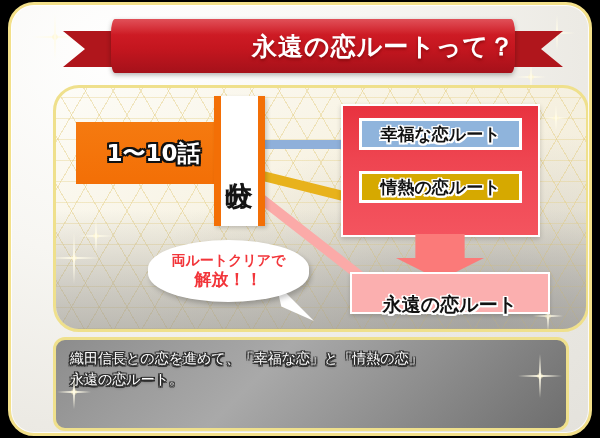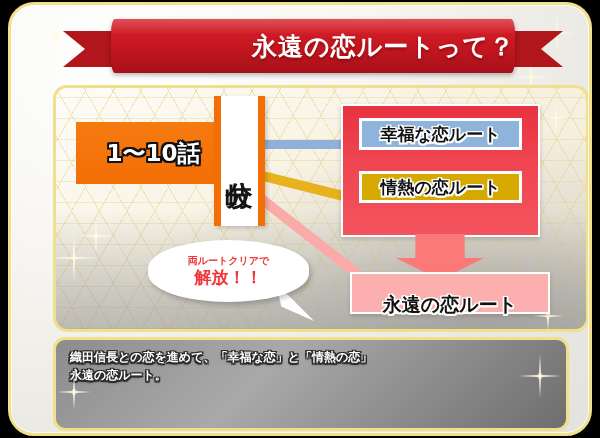--- a/index.html
+++ b/index.html
@@ -33,21 +33,21 @@
     border-radius:4px/14px;
     box-shadow:0 2px 5px rgba(0,0,0,.30);
     display:flex;align-items:center;justify-content:flex-end;}
   .ribbon-main::before{content:"";position:absolute;left:0;right:0;top:0;height:16px;
     background:linear-gradient(180deg,rgba(255,255,255,.22),rgba(255,255,255,0));border-radius:4px 4px 0 0;}
   .ribbon-title{position:relative;color:#fff;font-size:25px;font-weight:bold;letter-spacing:1px;
     text-shadow:0 2px 3px rgba(100,0,0,.55);white-space:nowrap;}
 
   
   .panel{position:absolute;left:42px;top:80px;width:536px;height:247px;
-    border-radius:14px;border:3px solid #efe08c;box-sizing:border-box;overflow:hidden;
+    border-radius:26px;border:3px solid #efe08c;box-sizing:border-box;overflow:hidden;
     background:
       radial-gradient(ellipse at 82% 95%, rgba(150,150,150,.55) 0%, rgba(170,170,170,.25) 30%, rgba(255,255,255,0) 58%),
       linear-gradient(150deg,#fdfcf7 0%,#f7f2e2 45%,#efe9d8 100%);}
   .asanoha{position:absolute;inset:0;opacity:.85;
     background-image:
       repeating-linear-gradient(60deg, rgba(228,205,130,.55) 0 1px, rgba(228,205,130,0) 1px 24px),
       repeating-linear-gradient(-60deg, rgba(228,205,130,.55) 0 1px, rgba(228,205,130,0) 1px 24px),
       repeating-linear-gradient(0deg, rgba(228,205,130,.45) 0 1px, rgba(228,205,130,0) 1px 21px);}
   .panel-shade{position:absolute;left:0;right:0;bottom:0;height:120px;
     background:linear-gradient(180deg,rgba(150,150,150,0) 0%,rgba(150,150,150,.45) 70%,rgba(140,140,140,.55) 100%);}
@@ -99,29 +99,29 @@
                 -1.5px -1.5px #fff,1.5px -1.5px #fff,-1.5px 1.5px #fff,1.5px 1.5px #fff;margin-top:24px;}
 
   
   .balloon{position:absolute;left:92px;top:152px;width:161px;height:62px;
     background:#fff;border-radius:50%/46%;
     display:flex;flex-direction:column;align-items:center;justify-content:center;
     box-shadow:2px 3px 5px rgba(0,0,0,.22);}
   .balloon-tail{position:absolute;left:220px;top:195px;width:38px;height:38px;background:#fff;
     clip-path:polygon(0 0,100% 100%,14% 62%);
     filter:drop-shadow(1px 2px 2px rgba(0,0,0,.2));}
-  .balloon-l1{color:#f2353a;font-size:10px;font-weight:bold;line-height:1.2;white-space:nowrap;}
+  .balloon-l1{color:#f2353a;font-size:14px;font-weight:bold;line-height:1.2;white-space:nowrap;}
   .balloon-l2{color:#f2353a;font-size:17px;font-weight:bold;line-height:1.2;white-space:nowrap;}
 
   
   .desc{position:absolute;left:42px;top:332px;width:516px;height:94px;
     border-radius:12px;border:3px solid #efe08c;box-sizing:border-box;
     background:linear-gradient(135deg,#8c8c8c 0%,#9a9a9a 18%,#a9a9a9 40%,#8e8e8e 68%,#6e6e6e 100%);
     padding:8px 12px 0 14px;overflow:hidden;}
-  .desc-line{color:#ffffff;font-size:12px;font-weight:bold;line-height:1.52;white-space:nowrap;
+  .desc-line{color:#ffffff;font-size:14px;font-weight:normal;line-height:1.52;white-space:nowrap;
     text-shadow:-1.5px 0 #2c2c2c,1.5px 0 #2c2c2c,0 -1.5px #2c2c2c,0 1.5px #2c2c2c,
                 -1.5px -1.5px #2c2c2c,1.5px -1.5px #2c2c2c,-1.5px 1.5px #2c2c2c,1.5px 1.5px #2c2c2c,
                 0 2px 3px rgba(0,0,0,.5);}
 
   
   .spark{position:absolute;pointer-events:none;}
   .spark::before,.spark::after{content:"";position:absolute;left:50%;top:50%;
     background:linear-gradient(90deg,rgba(255,240,190,0),#fffbe8,rgba(255,240,190,0));
     transform:translate(-50%,-50%);}
   .spark::before{width:var(--w);height:2px;}

